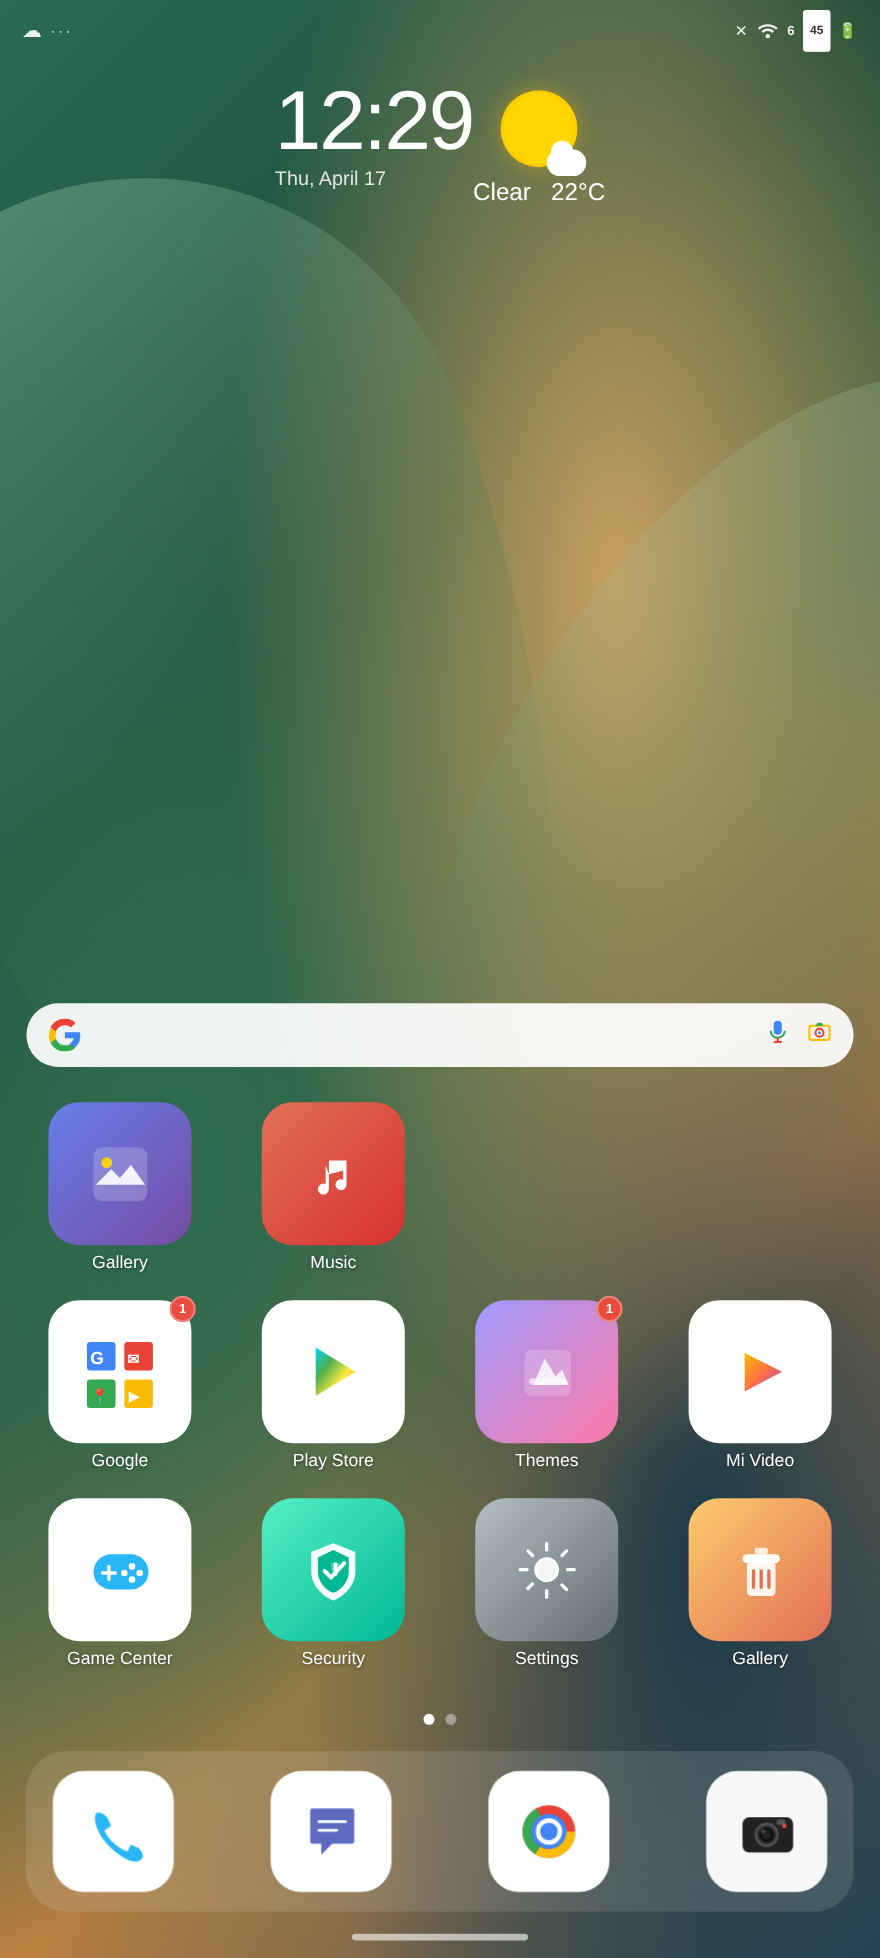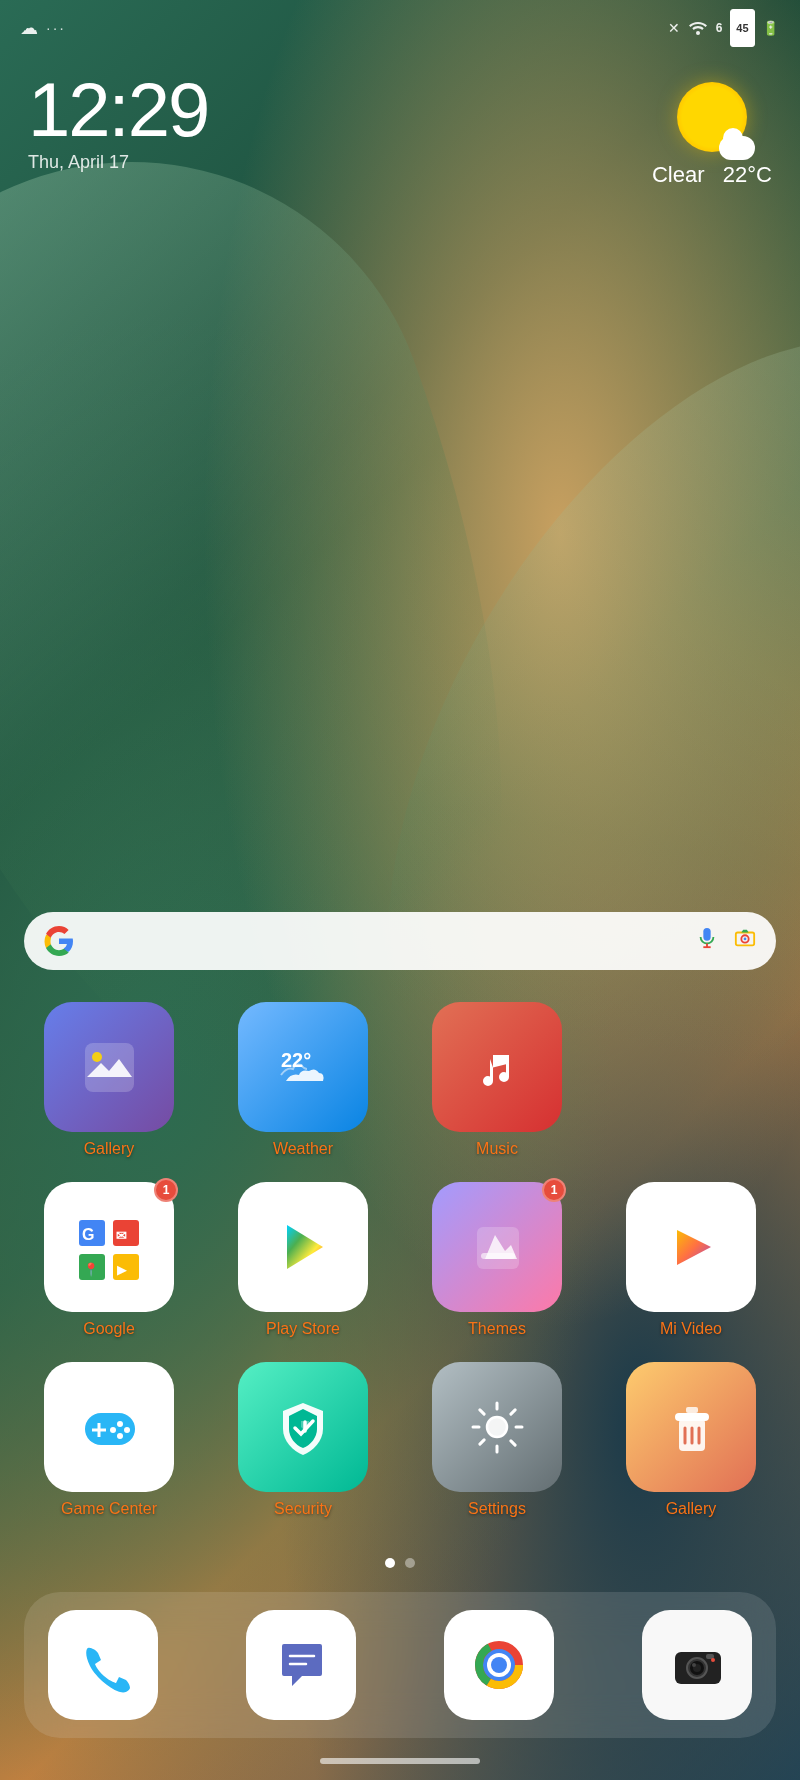--- a/index.html
+++ b/index.html
@@ -101,21 +101,21 @@
       font-weight: bold;
       padding: 12px 5px;
       border-radius: 3px;
       border: 1.5px solid white;
     }
 
     
     .clock-area {
       padding: 20px 28px 10px;
       display: flex;
-      justify-content: space-between;
+      justify-content: center;
       align-items: flex-start;
     }
 
     .time-date {
       display: flex;
       flex-direction: column;
     }
 
     .time {
       font-size: 76px;
@@ -242,21 +242,21 @@
       height: 130px;
       border-radius: 28px;
       display: flex;
       align-items: center;
       justify-content: center;
       font-size: 50px;
     }
 
     .app-label {
       font-size: 16px;
-      color: #f97316;
+      color: #ffffff;
       text-align: center;
       font-weight: 400;
       text-shadow: 0 1px 3px rgba(0,0,0,0.5);
     }
 
     .badge {
       position: absolute;
       top: -4px;
       right: -4px;
       background: #e74c3c;
@@ -485,32 +485,20 @@
             <svg width="65" height="65" viewBox="0 0 65 65" fill="none">
               <rect x="8" y="8" width="49" height="49" rx="8" fill="white" opacity="0.2"></rect>
               <path d="M10 42l14-14 8 8 10-12 13 18H10z" fill="white" opacity="0.9"></path>
               <circle cx="20" cy="22" r="5" fill="#ffd700" opacity="0.9"></circle>
             </svg>
           </div>
         </div>
         <span class="app-label">Gallery</span>
       </div>
 
-      <div class="app-item">
-        <div class="app-icon-wrap">
-          <div class="app-icon icon-weather">
-            <svg width="65" height="65" viewBox="0 0 65 65" fill="none">
-              <text x="10" y="32" font-size="20" fill="white" font-weight="bold">22°</text>
-              <path d="M15 46 Q20 38 28 40 Q30 34 38 36 Q44 32 48 38 Q54 38 52 46Z" fill="white" opacity="0.9"></path>
-              <path d="M10 40 Q16 32 22 34 Q24 28 30 30 Q33 34 36 34" stroke="rgba(255,255,255,0.5)" stroke-width="2" fill="none"></path>
-            </svg>
-          </div>
-        </div>
-        <span class="app-label">Weather</span>
-      </div>
 
 
       <div class="app-item">
         <div class="app-icon-wrap">
           <div class="app-icon icon-music">
             <svg width="65" height="65" viewBox="0 0 65 65" fill="none">
               <path d="M44 20v8.5l-16 4V20z" fill="white"></path>
               <path d="M44 28.5V42a5 5 0 01-5 5 5 5 0 01-5-5 5 5 0 015-5 5 5 0 012 .4V22.5" fill="white"></path>
               <path d="M28 32.5V46a5 5 0 01-5 5 5 5 0 01-5-5 5 5 0 015-5 5 5 0 012 .4V24z" fill="white"></path>
             </svg>

